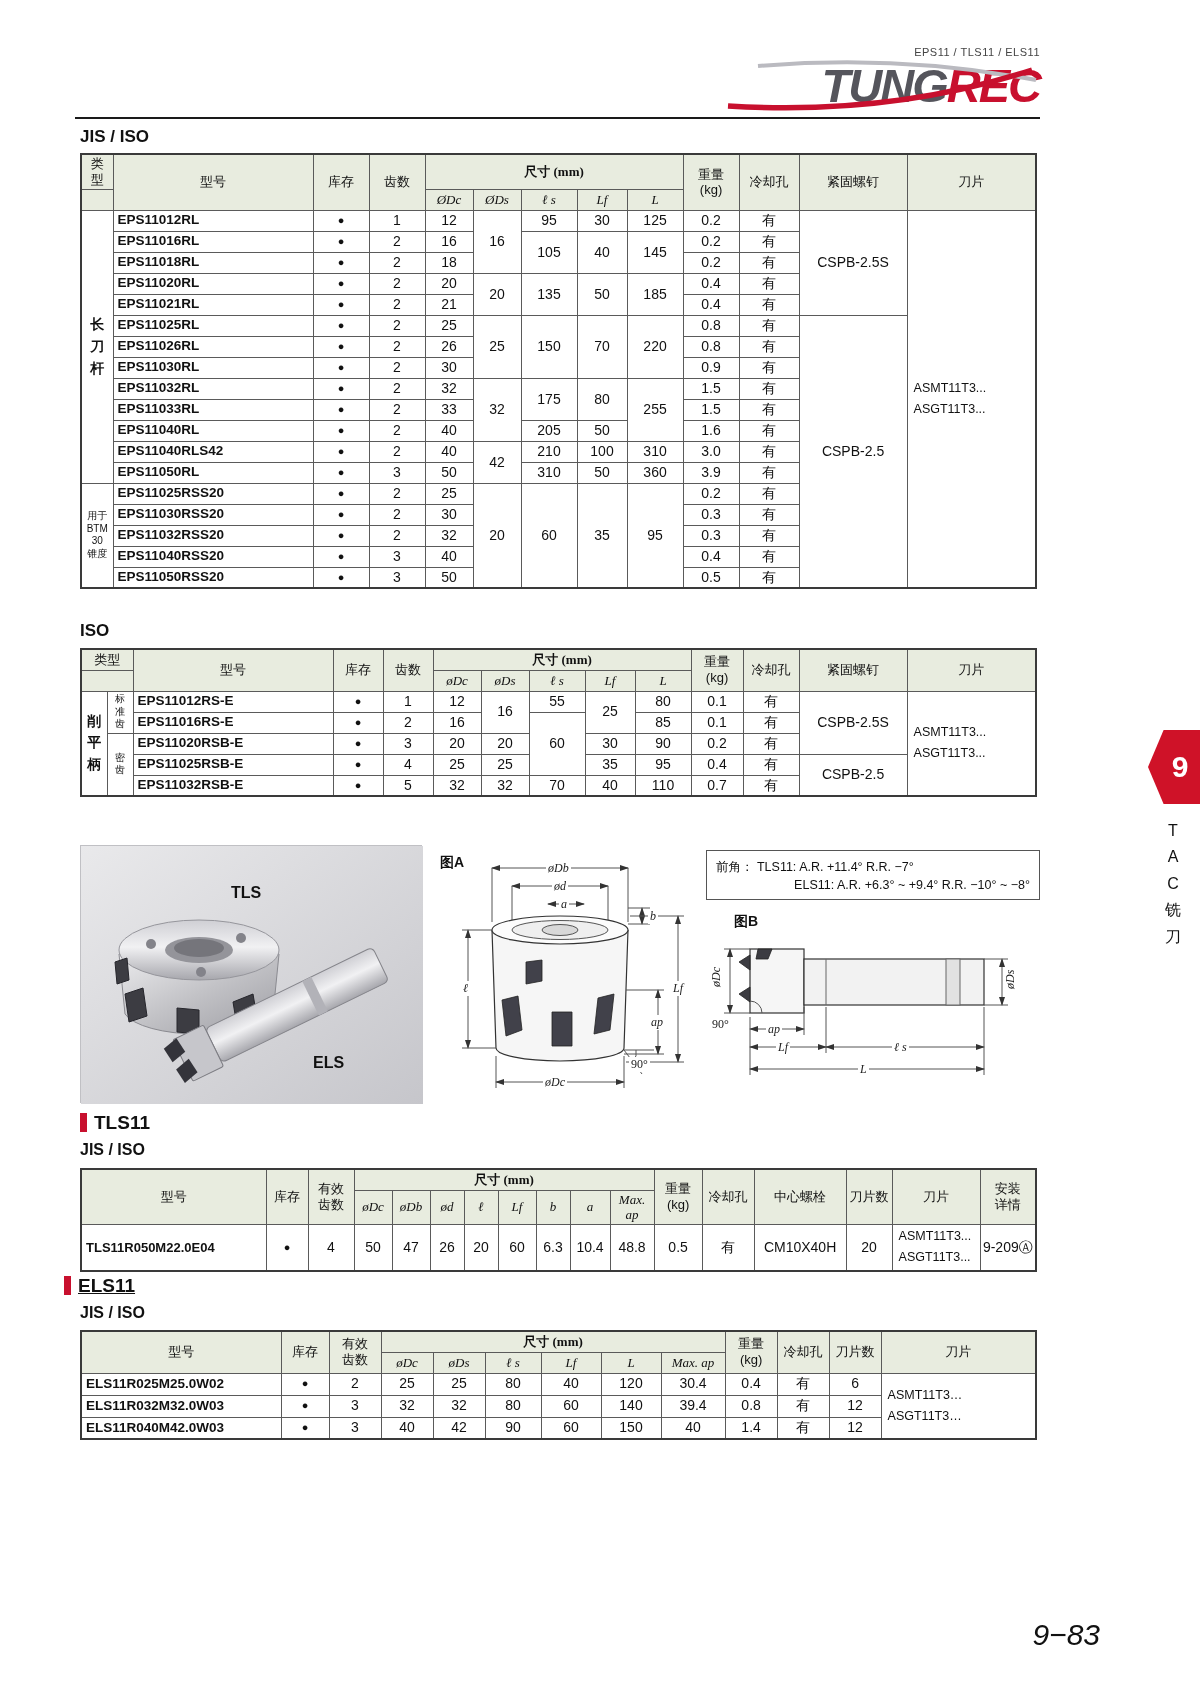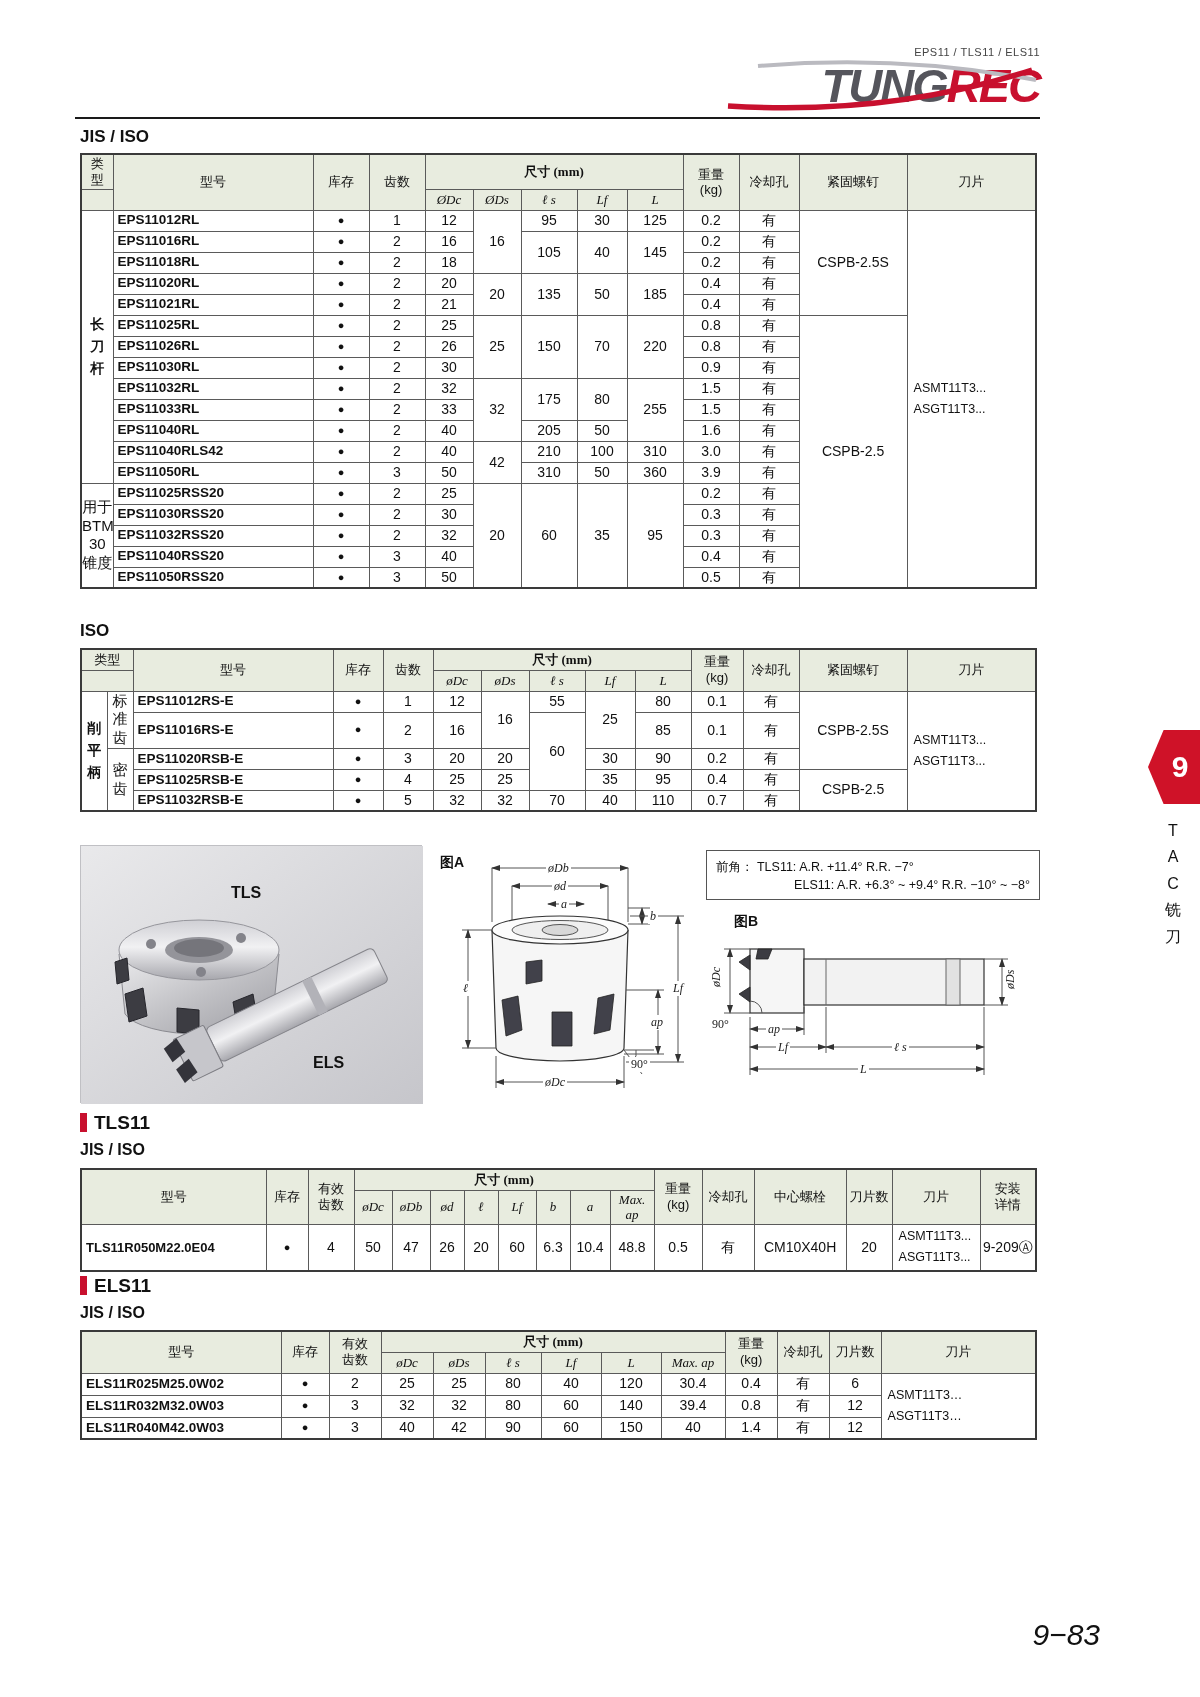--- a/index.html
+++ b/index.html
@@ -23,29 +23,29 @@
   
   table.spec { border-collapse:collapse; table-layout:fixed; width:955px; border:2px solid #3a3a3a; }
   .spec th, .spec td { border:1px solid #5a5a5a; text-align:center; vertical-align:middle; white-space:pre-line; line-height:1.22; padding:1px 2px; }
   .spec th { background:#e8ecdf; font-weight:normal; font-size:13px; height:21px; }
   .spec th.bold { font-weight:bold;font-family:Liberation Serif, serif; }
   .spec th.it { font-style:italic; font-family:"Liberation Serif",serif; font-size:13px; }
   .spec td { font-size:14px; height:21px; background:#fff; }
   .spec td.model { text-align:left; font-weight:bold; font-size:13.5px; padding-left:4px; }
   .spec td.dot { font-size:11px; }
   .spec td.vtype { font-size:14px; font-weight:bold; line-height:1.55; }
-  .spec td.vtype-sm { font-size:15px; line-height:1.25; padding:0; }
+  .spec td.vtype-sm { font-size:10px; line-height:1.25; padding:0; }
   .spec td.insert { font-size:12.5px; text-align:left; padding-left:6px; line-height:1.7; }
   .t1 { left:80px; top:153px; } .t2 { left:80px; top:648px; }
   .t3 { left:80px; top:1168px; } .t4 { left:80px; top:1330px; }
   #tbl-t3 td { height:46px; } #tbl-t3 td.model { font-size:13px; }
   #tbl-t4 td { height:22px; }
   .title-jis1 { left:80px; top:127px; } .title-iso { left:80px; top:621px; }
   .tls-head { left:80px; top:1112px; } .tls-sub { left:80px; top:1141px; font-size:16px; font-weight:bold; }
-  .els-head { left:80px; top:1275px; } .els-sub { left:80px; top:1304px; font-size:16px; font-weight:bold; }
+  .els-head { left:64px; top:1275px;text-decoration:underline; } .els-sub { left:80px; top:1304px; font-size:16px; font-weight:bold; }
 
   
   .photo { left:80px; top:845px; width:342px; height:258px; border:1px solid #c0c0c4; }
   .ph-lbl { position:absolute; font-size:16px; font-weight:bold; color:#111; }
   .ph-tls { left:150px; top:38px; } .ph-els { left:232px; top:208px; }
   .figA { left:430px; top:850px; width:272px; height:250px; }
   .figB { left:706px; top:905px; width:334px; height:200px; }
   .fig-title { position:absolute; font-size:14px; font-weight:bold; background:#fff; padding:0 2px; }
   .dim { position:absolute; font:italic 12px "Liberation Serif",serif; color:#222; background:#fff; padding:0 2px; }
   .svgdim { font:italic 12px "Liberation Serif",serif; fill:#222; }

